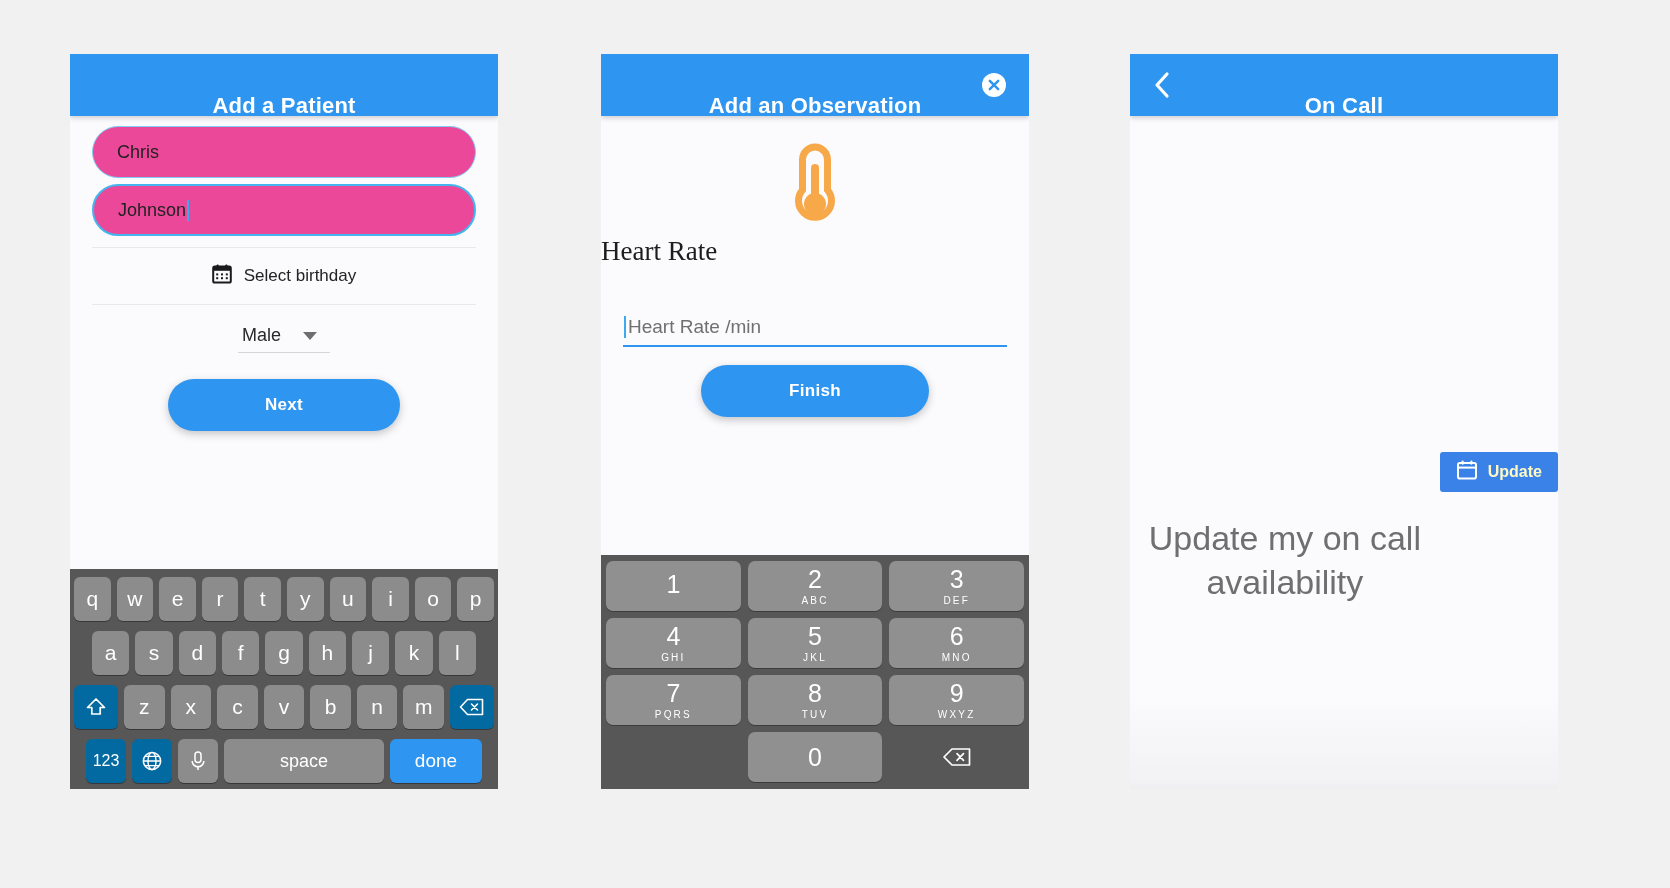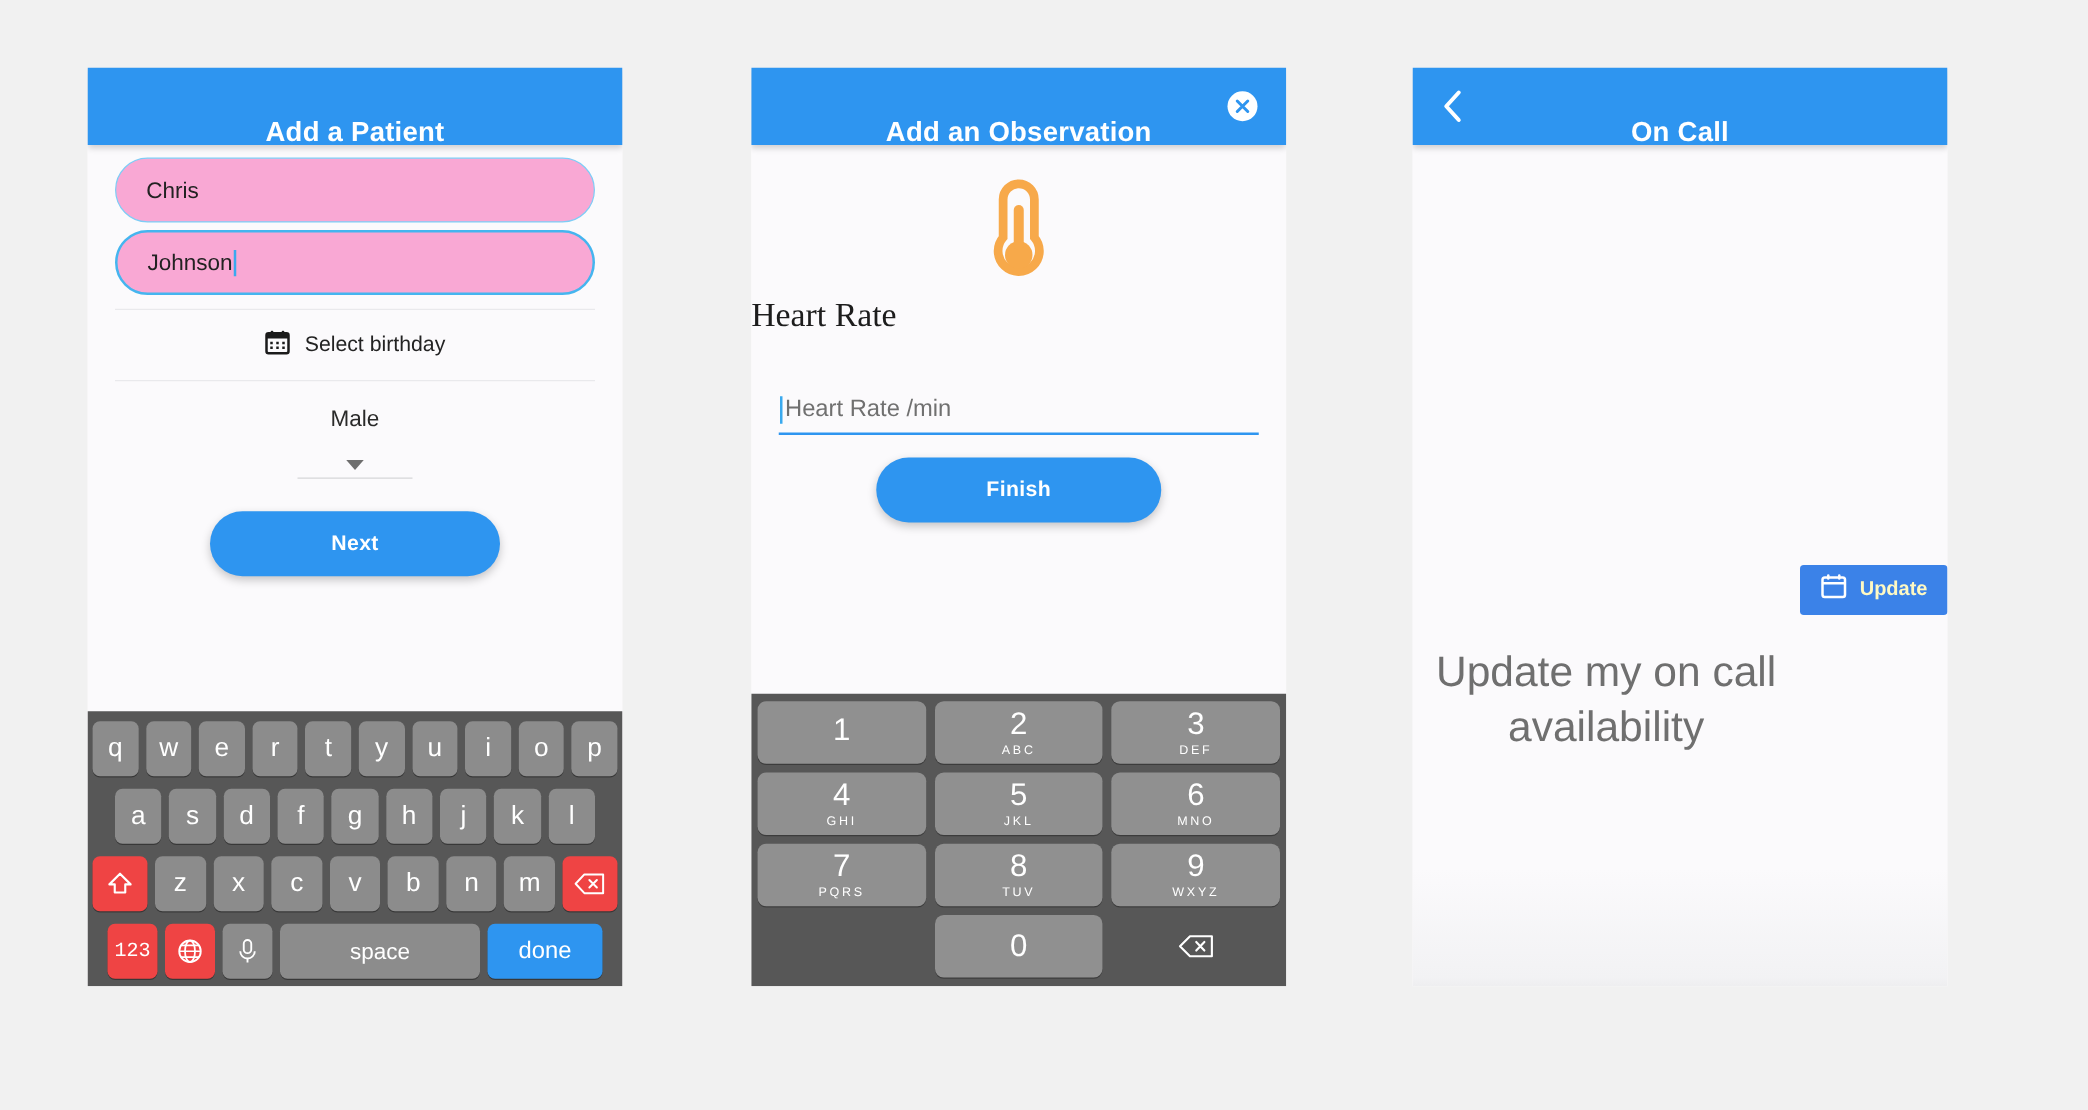--- a/index.html
+++ b/index.html
@@ -66,21 +66,21 @@
   }
 
   
   #phone-add-patient .body-area { height: 420px; padding-top: 10px; }
 
   .pill-field {
     margin: 0 22px 6px 22px;
     height: 52px;
     border: 1.6px solid #7ecdf6;
     border-radius: 30px;
-    background: #f9a8d4;
+    background: #ec4899;
     display: flex;
     align-items: center;
     padding: 0 24px;
     font-size: 18px;
     color: #222;
   }
   .pill-field.focused {
     border: 2.4px solid #45b5ef;
   }
   .caret {
@@ -113,21 +113,20 @@
   .gender-select {
     min-width: 92px;
     border-bottom: 1px solid #d6d6d8;
     padding: 0 4px 6px 4px;
     display: flex;
     align-items: center;
     gap: 22px;
     font-size: 18px;
     color: #2a2a2a;
     cursor: pointer;
-    flex-direction: column;
   }
   .caret-down {
     width: 0; height: 0;
     border-left: 7px solid transparent;
     border-right: 7px solid transparent;
     border-top: 8px solid #6e6e6e;
   }
 
   .primary-btn {
     display: block;
@@ -167,21 +166,21 @@
     height: 44px;
     min-width: 34px;
     flex: 1;
     display: flex;
     align-items: center;
     justify-content: center;
     box-shadow: 0 1px 0 rgba(0,0,0,.35);
     cursor: pointer;
     user-select: none;
   }
-  .key.dark { background: #ef4444; flex: 0 0 44px; font-family: Liberation Mono, monospace; }
+  .key.dark { background: #0369a1; flex: 0 0 44px; }
   .key.space { flex: 0 0 160px; font-size: 18px; }
   .key.done { background: #2e95f0; flex: 0 0 92px; font-size: 19px; }
   .key.fixed40 { flex: 0 0 40px; }
   .kb-row.row2 { padding: 0 18px; }
   .kb-row.row4 { gap: 6px; }
 
   
   #phone-observation .body-area { height: 420px; }
 
   .obs-icon-wrap {

